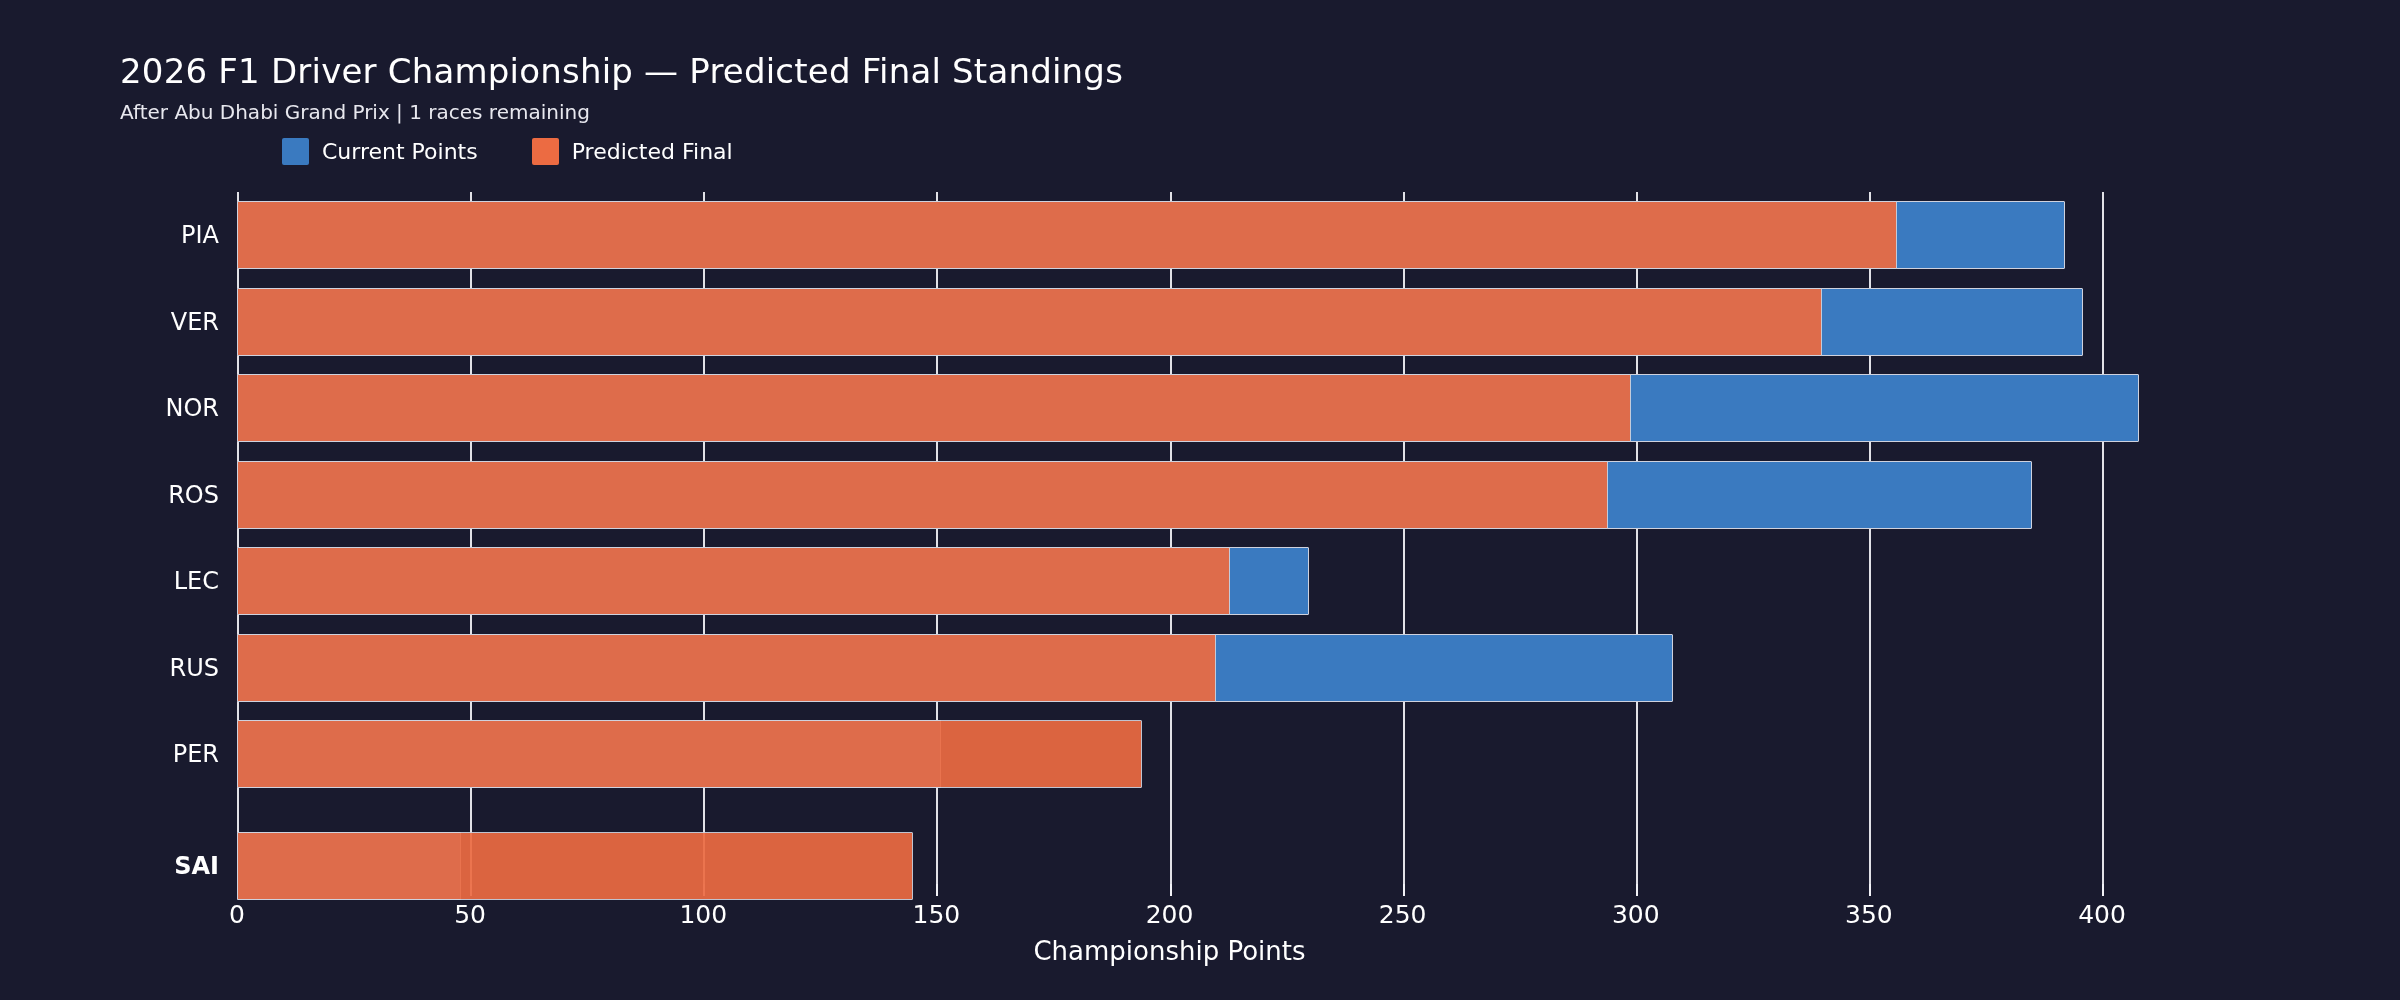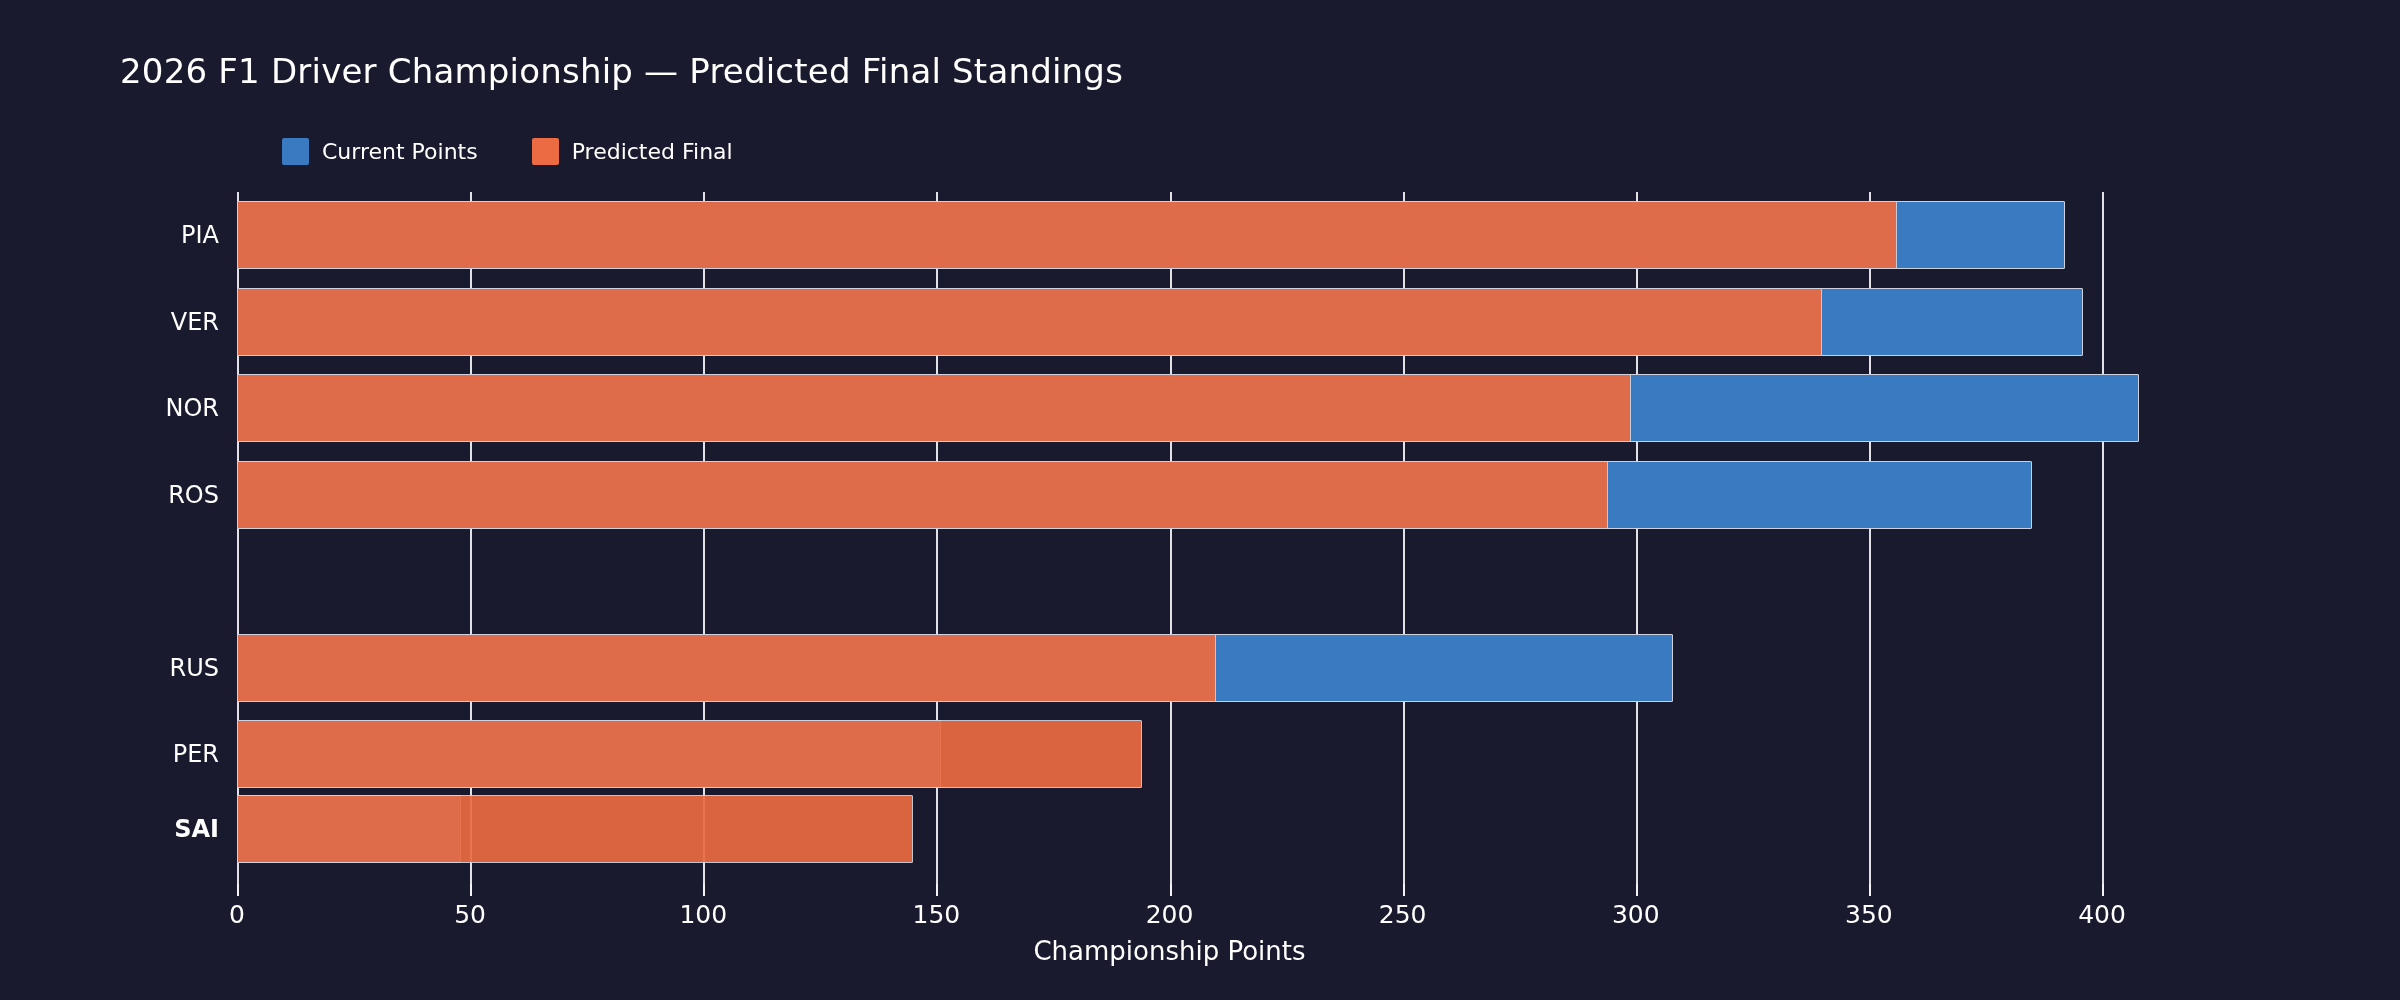--- a/index.html
+++ b/index.html
@@ -168,20 +168,21 @@
     color: #ffffff;
   }
 </style>
 </head>
 <body>
 
 <div class="figure">
 
   <div class="header">
     <div class="chart-title">2026 F1 Driver Championship — Predicted Final Standings</div>
+    <div class="chart-subtitle">After Abu Dhabi Grand Prix | 1 races remaining</div>
   </div>
 
   <div class="legend" id="legend">
       <div class="legend-item">
         <span class="legend-swatch" style="background: rgb(58, 122, 192);"></span>
         <span class="legend-label">Current Points</span>
       </div>
       <div class="legend-item">
         <span class="legend-swatch" style="background: rgb(236, 107, 66);"></span>
         <span class="legend-label">Predicted Final</span>
@@ -214,31 +215,36 @@
         <div class="row" style="top: 182.25px; padding-left: 16px;">
           <div class="ytick">NOR</div>
           <div class="bar bar-current" style="width: 1902.3px;"></div>
           <div class="bar bar-predicted" style="width: 1394.09px;"></div>
         </div>
         <div class="row" style="top: 268.75px;">
           <div class="ytick">ROS</div>
           <div class="bar bar-current" style="width: 1795.06px;"></div>
           <div class="bar bar-predicted" style="width: 1370.77px;"></div>
         </div>
+        <div class="row" style="top: 355.25px;">
+          <div class="ytick">LEC</div>
+          <div class="bar bar-current" style="width: 1072.38px;"></div>
+          <div class="bar bar-predicted" style="width: 993.112px;"></div>
+        </div>
         <div class="row" style="top: 441.75px; padding-left: 24px;">
           <div class="ytick">RUS</div>
           <div class="bar bar-current" style="width: 1436.05px;"></div>
           <div class="bar bar-predicted" style="width: 979.125px;"></div>
         </div>
         <div class="row" style="top: 528.25px;">
           <div class="ytick">PER</div>
           <div class="bar bar-current" style="width: 704.038px;"></div>
           <div class="bar bar-predicted" style="width: 904.525px;"></div>
         </div>
-        <div class="row" style="top: 603px; font-weight: bold;">
+        <div class="row" style="top: 640px; font-weight: bold;">
           <div class="ytick">SAI</div>
           <div class="bar bar-current" style="width: 223.8px;"></div>
           <div class="bar bar-predicted" style="width: 676.062px;"></div>
         </div>
       </div>
   </div>
 
   <div class="xaxis" id="xaxis">
       <div class="xtick-mark" style="left: 0px;"></div>
       <div class="xtick-label" style="left: 0px;">0</div>

